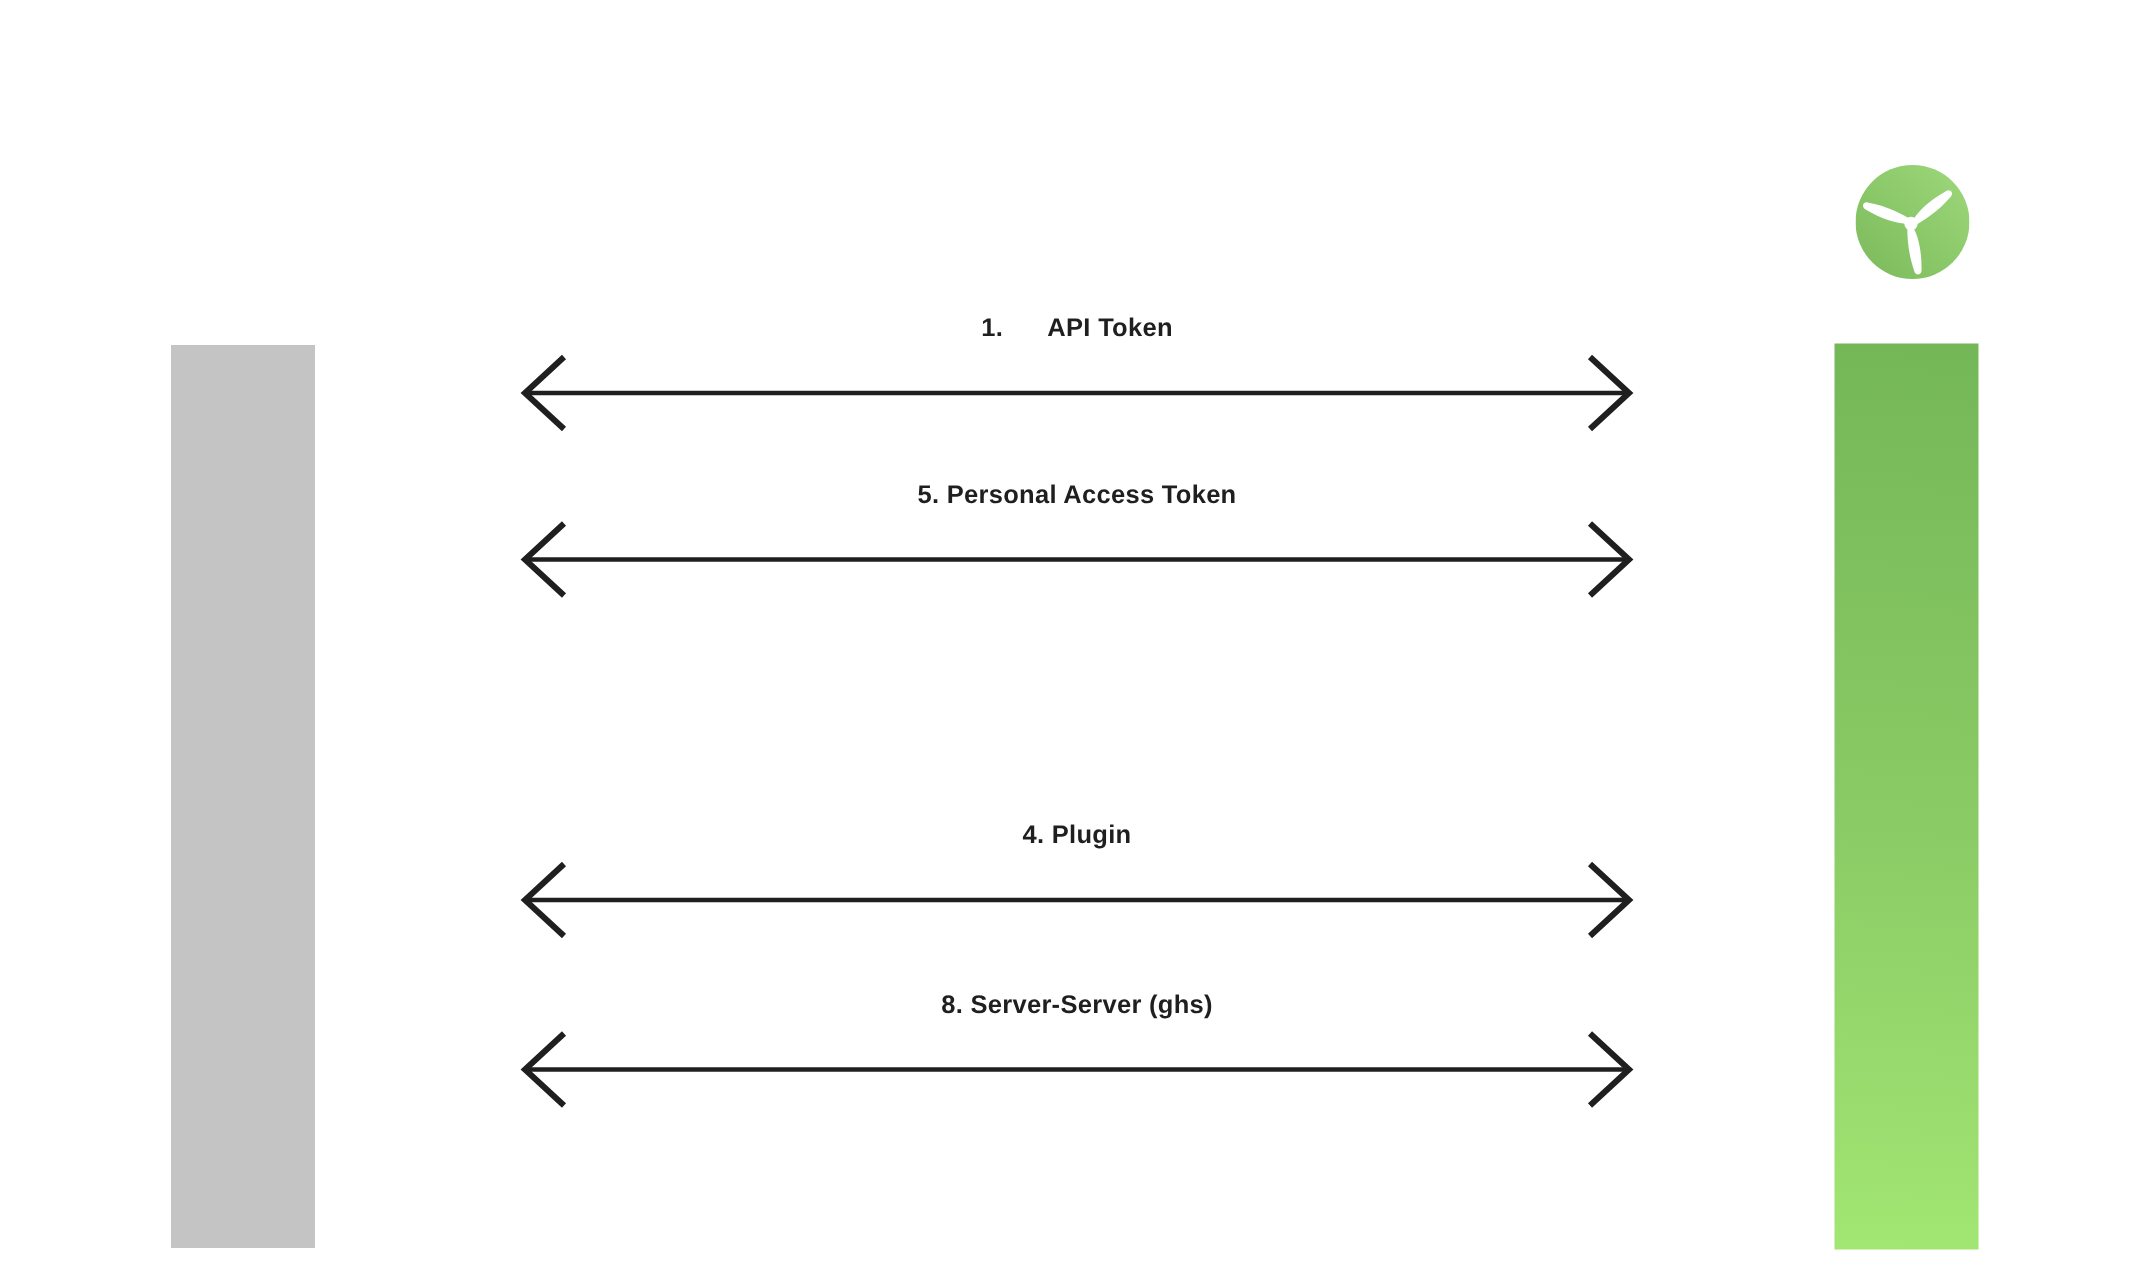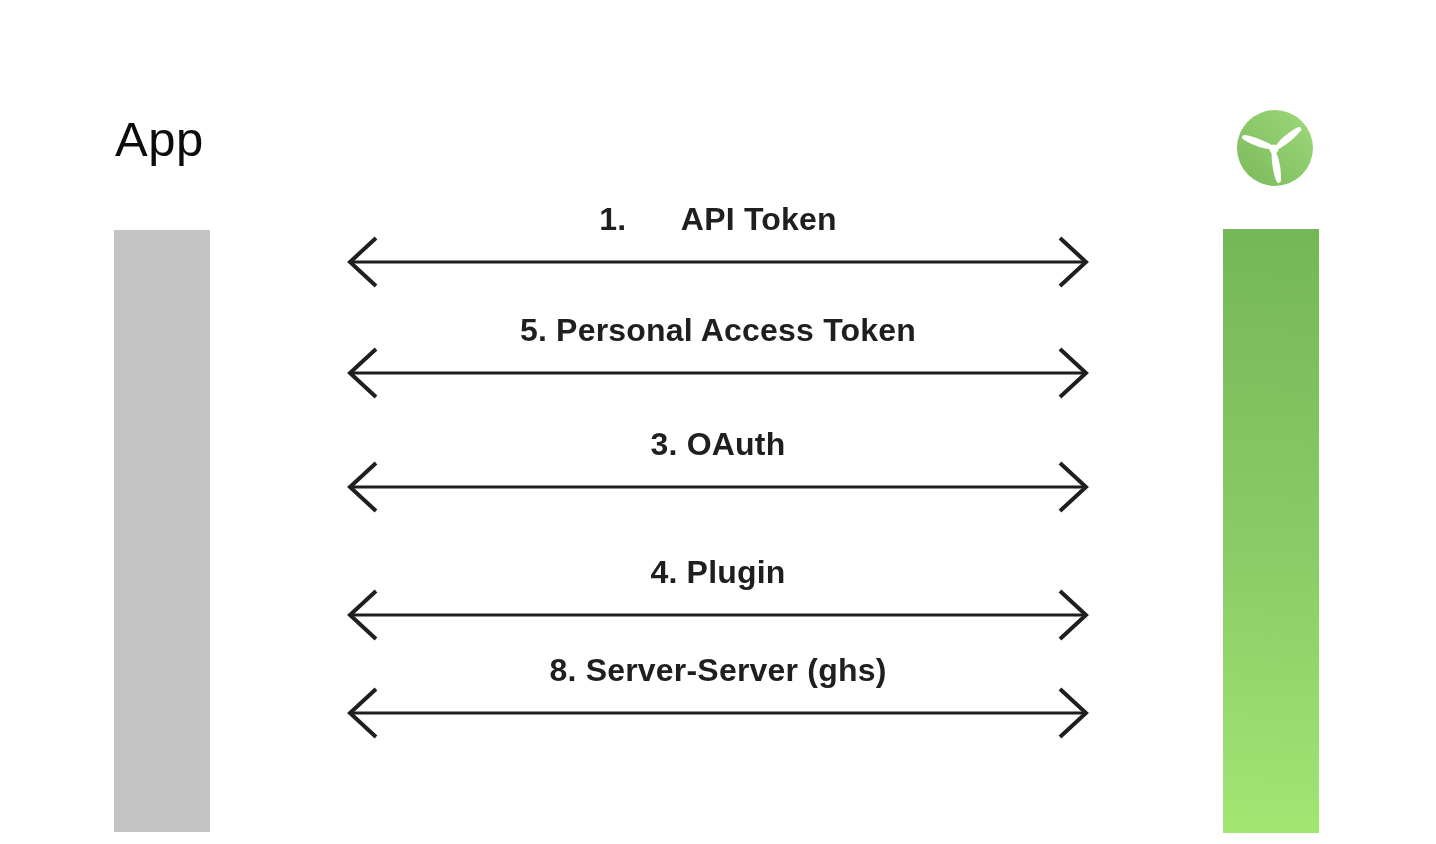--- a/index.html
+++ b/index.html
@@ -50,43 +50,42 @@
   .conn-row {
     position: absolute;
     left: 345px;
     width: 746px;
     height: 88px;
   }
   .conn-label {
     height: 30px;
     line-height: 30px;
     text-align: center;
-    font-size: 32px;
+    font-size: 17px;
     font-weight: 700;
     color: #1f1f1f;
     letter-spacing: 0.2px;
     white-space: pre;
   }
   .conn-arrow {
     display: block;
     width: 746px;
     height: 56px;
   }
   .row-1 { top: 204px; }
   .row-2 { top: 315px; }
   .row-3 { top: 429px; }
-  .row-4 { top: 542px; margin-top: 15px; }
+  .row-4 { top: 542px; }
   .row-5 { top: 655px; }
 </style>
 </head>
 <body>
 
 <div class="canvas">
 
-  <div class="app-title">App</div>
 
   <div class="logo">
     <svg width="76" height="76" viewBox="0 0 76 76" xmlns="http://www.w3.org/2000/svg" aria-hidden="true">
       <defs>
         <linearGradient id="logoGrad" x1="0" y1="1" x2="1" y2="0">
           <stop offset="0" stop-color="#7ab95a"></stop>
           <stop offset="1" stop-color="#9ed97b"></stop>
         </linearGradient>
       </defs>
       <circle cx="38" cy="38" r="38" fill="url(#logoGrad)"></circle>
@@ -120,28 +119,20 @@
 
   <div class="conn-row row-2">
     <div class="conn-label">5. Personal Access Token</div>
     <svg class="conn-arrow" viewBox="0 0 746 56" xmlns="http://www.w3.org/2000/svg" aria-hidden="true">
       <line x1="5" y1="28" x2="741" y2="28" stroke="#1f1f1f" stroke-width="3"></line>
       <polyline points="31,4 5,28 31,52" fill="none" stroke="#1f1f1f" stroke-width="4"></polyline>
       <polyline points="715,4 741,28 715,52" fill="none" stroke="#1f1f1f" stroke-width="4"></polyline>
     </svg>
   </div>
 
-  <div class="conn-row row-3">
-    <div class="conn-label">3. OAuth</div>
-    <svg class="conn-arrow" viewBox="0 0 746 56" xmlns="http://www.w3.org/2000/svg" aria-hidden="true">
-      <line x1="5" y1="28" x2="741" y2="28" stroke="#1f1f1f" stroke-width="3"></line>
-      <polyline points="31,4 5,28 31,52" fill="none" stroke="#1f1f1f" stroke-width="4"></polyline>
-      <polyline points="715,4 741,28 715,52" fill="none" stroke="#1f1f1f" stroke-width="4"></polyline>
-    </svg>
-  </div>
 
   <div class="conn-row row-4">
     <div class="conn-label">4. Plugin</div>
     <svg class="conn-arrow" viewBox="0 0 746 56" xmlns="http://www.w3.org/2000/svg" aria-hidden="true">
       <line x1="5" y1="28" x2="741" y2="28" stroke="#1f1f1f" stroke-width="3"></line>
       <polyline points="31,4 5,28 31,52" fill="none" stroke="#1f1f1f" stroke-width="4"></polyline>
       <polyline points="715,4 741,28 715,52" fill="none" stroke="#1f1f1f" stroke-width="4"></polyline>
     </svg>
   </div>
 

